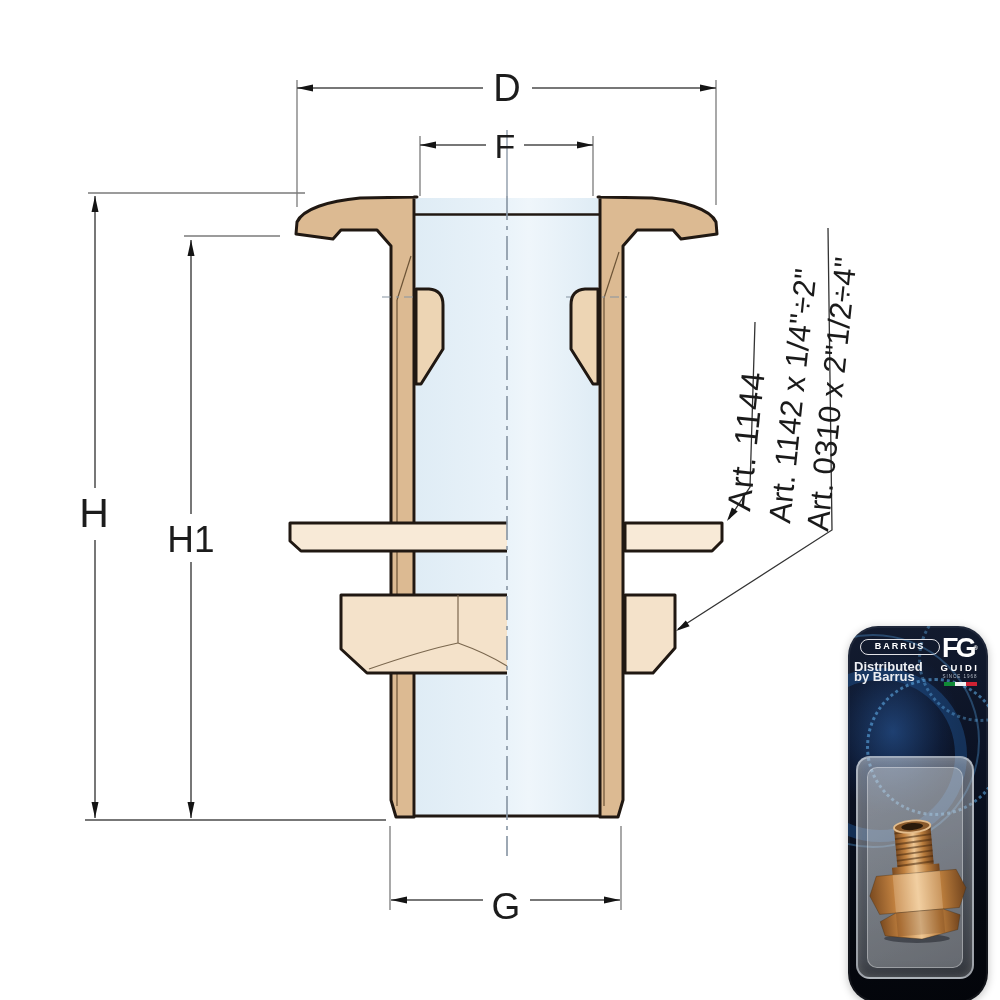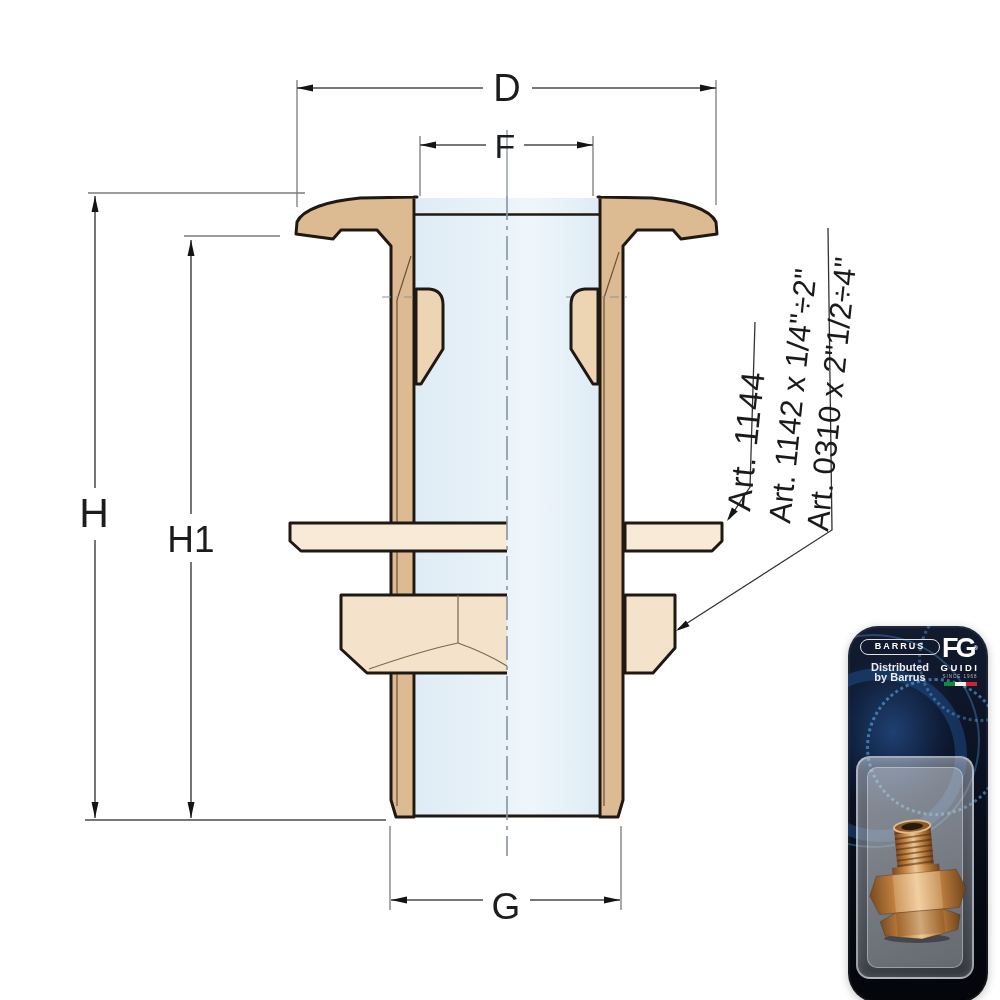--- a/index.html
+++ b/index.html
@@ -24,22 +24,22 @@
   .r1{width:150px;height:150px;left:-55px;top:42px;border:12px solid rgba(30,80,140,.5);}
   .r2{width:210px;height:210px;left:-82px;top:8px;border:2px solid rgba(80,150,210,.38);}
   .r3{width:132px;height:132px;left:18px;top:52px;border:3px dotted rgba(100,180,240,.55);}
   .r4{width:120px;height:120px;left:70px;top:-30px;border:3px dotted rgba(100,180,240,.4);}
 
   .barrus-badge{
     position:absolute;left:12px;top:13px;width:80px;height:16px;box-sizing:border-box;
     border:1.5px solid #e2e2e6;border-radius:9px;color:#ffffff;
     font-size:9px;font-weight:bold;letter-spacing:2px;text-align:center;line-height:13px;
   }
-  .dist{position:absolute;left:6px;top:36px;width:92px;text-align:center;
-    color:#eceef2;font-size:11px;font-weight:bold;line-height:10px;}
+  .dist{position:absolute;left:6px;top:36px;width:92px;text-align:left;
+    color:#eceef2;font-size:13px;font-weight:bold;line-height:10px;}
   .guidi-logo{position:absolute;right:4px;top:9px;width:48px;text-align:center;color:#fff;}
   .mono{font-size:27px;font-weight:800;letter-spacing:-3px;line-height:26px;}
   .reg{font-size:6px;vertical-align:top;letter-spacing:0;}
   .gname{font-size:9.5px;font-weight:bold;letter-spacing:2.5px;margin-top:1px;}
   .gsince{font-size:4.5px;color:#b6bcc6;letter-spacing:1px;margin-top:1px;}
   .flag{margin-top:2px;line-height:0;}
   .flag span{display:inline-block;width:11px;height:4px;}
   .f-g{background:#108a36;} .f-w{background:#f2f2f2;} .f-r{background:#cf2233;}
 
   .blister{

